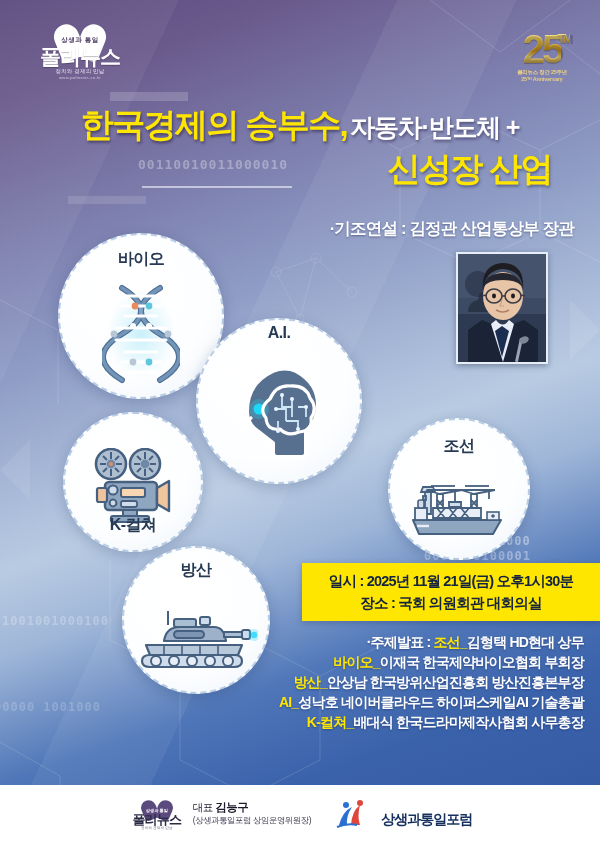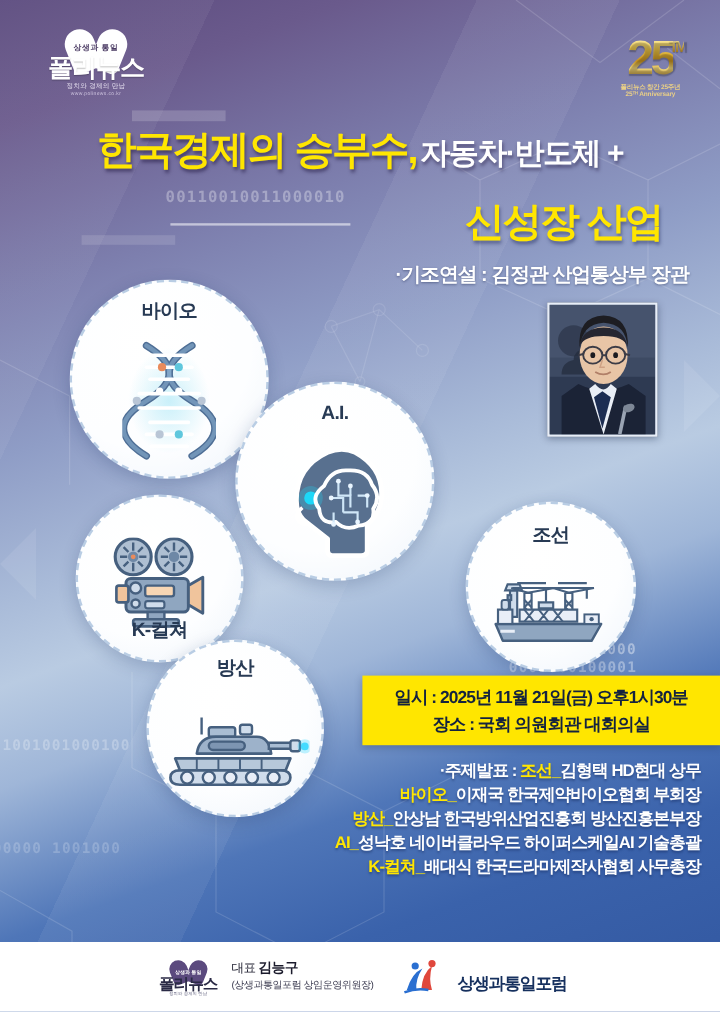--- a/index.html
+++ b/index.html
@@ -103,21 +103,21 @@
   .title-l1 { font-size:0; line-height:1; white-space:nowrap; }
   .t-big {
     font-size:33px; font-weight:800; color:#ffe600; letter-spacing:-1.6px;
     text-shadow:1px 2px 3px rgba(30,20,60,.55);
   }
   .t-mid {
     font-size:25px; font-weight:800; color:#ffffff; letter-spacing:-1.2px;
     text-shadow:1px 2px 3px rgba(30,20,60,.5); margin-left:3px;
   }
   .title-l2 {
-    margin-top:22px; padding-right:48px; text-align:right;
+    margin-top:6px; padding-right:48px; text-align:right;
     font-size:33px; font-weight:800; color:#ffe600; letter-spacing:-1.6px;
     text-shadow:1px 2px 3px rgba(30,40,90,.5);
   }
   .keynote {
     position:absolute; right:26px; top:218px; font-size:16.5px; font-weight:700;
     color:#ffffff; letter-spacing:-.8px; text-shadow:0 1px 2px rgba(20,30,70,.45);margin-left:28px;
   }
   .keynote .kn-name { font-weight:800; }
 
   
@@ -135,26 +135,26 @@
     border:2px dashed #b9cde4;
     box-shadow:0 4px 14px rgba(20,40,90,.22);
     display:flex; flex-direction:column; align-items:center;
   }
   .bubble .b-label {
     font-size:16px; font-weight:700; color:#273a54; letter-spacing:-.6px;
   }
   .bub-bio    { left:58px;  top:233px; width:166px; height:166px; }
   .bub-bio .b-label { margin-top:14px; }
   .bub-ai     { left:196px; top:318px; width:166px; height:166px; }
-  .bub-ai .b-label { margin-top:16px; }
+  .bub-ai .b-label { margin-top:4px; }
   .bub-k      { left:63px;  top:412px; width:140px; height:140px; }
   .bub-k .b-label { position:absolute; bottom:14px; }
   .bub-ship   { left:388px; top:418px; width:142px; height:142px; }
   .bub-ship .b-label { margin-top:16px; }
-  .bub-def    { left:122px; top:533px; width:148px; height:148px; }
+  .bub-def    { left:122px; top:546px; width:148px; height:148px; }
   .bub-def .b-label { margin-top:12px; }
   .bub-icon { flex:1; display:flex; align-items:center; justify-content:center; width:100%; }
 
   
   .infobox {
     position:absolute; left:302px; top:563px; width:298px; height:58px;
     background:#ffe600; display:flex; flex-direction:column;
     align-items:center; justify-content:center; gap:3px;
     box-shadow:0 2px 6px rgba(20,30,70,.25);
   }

